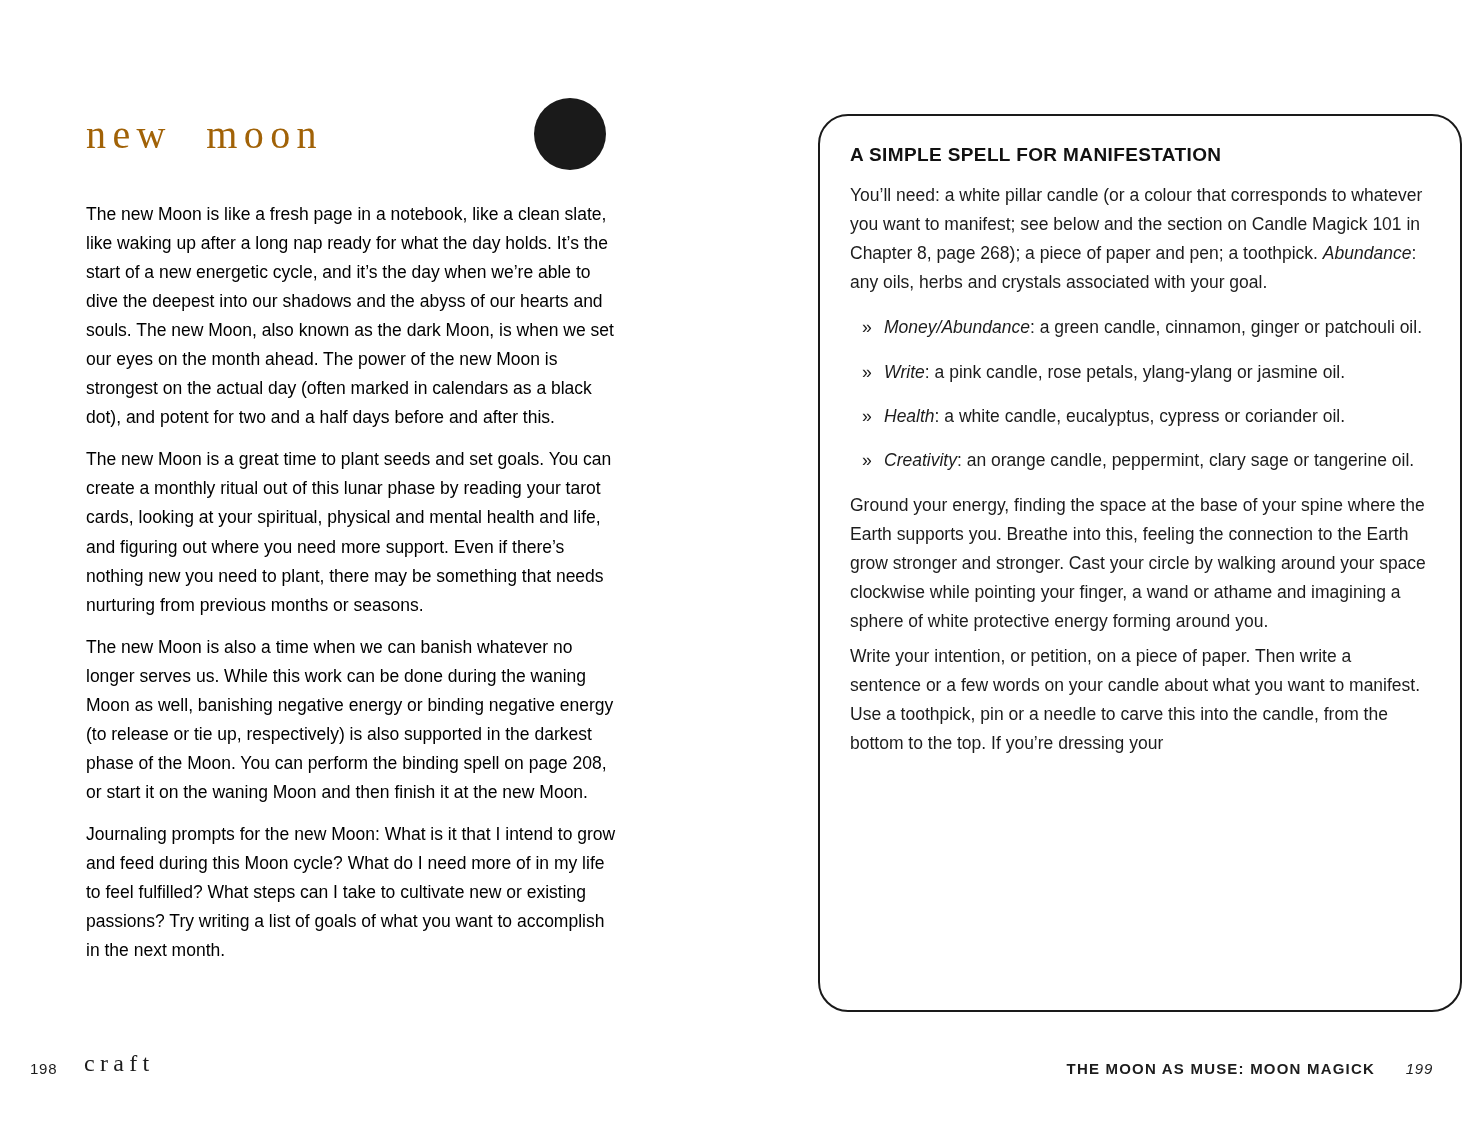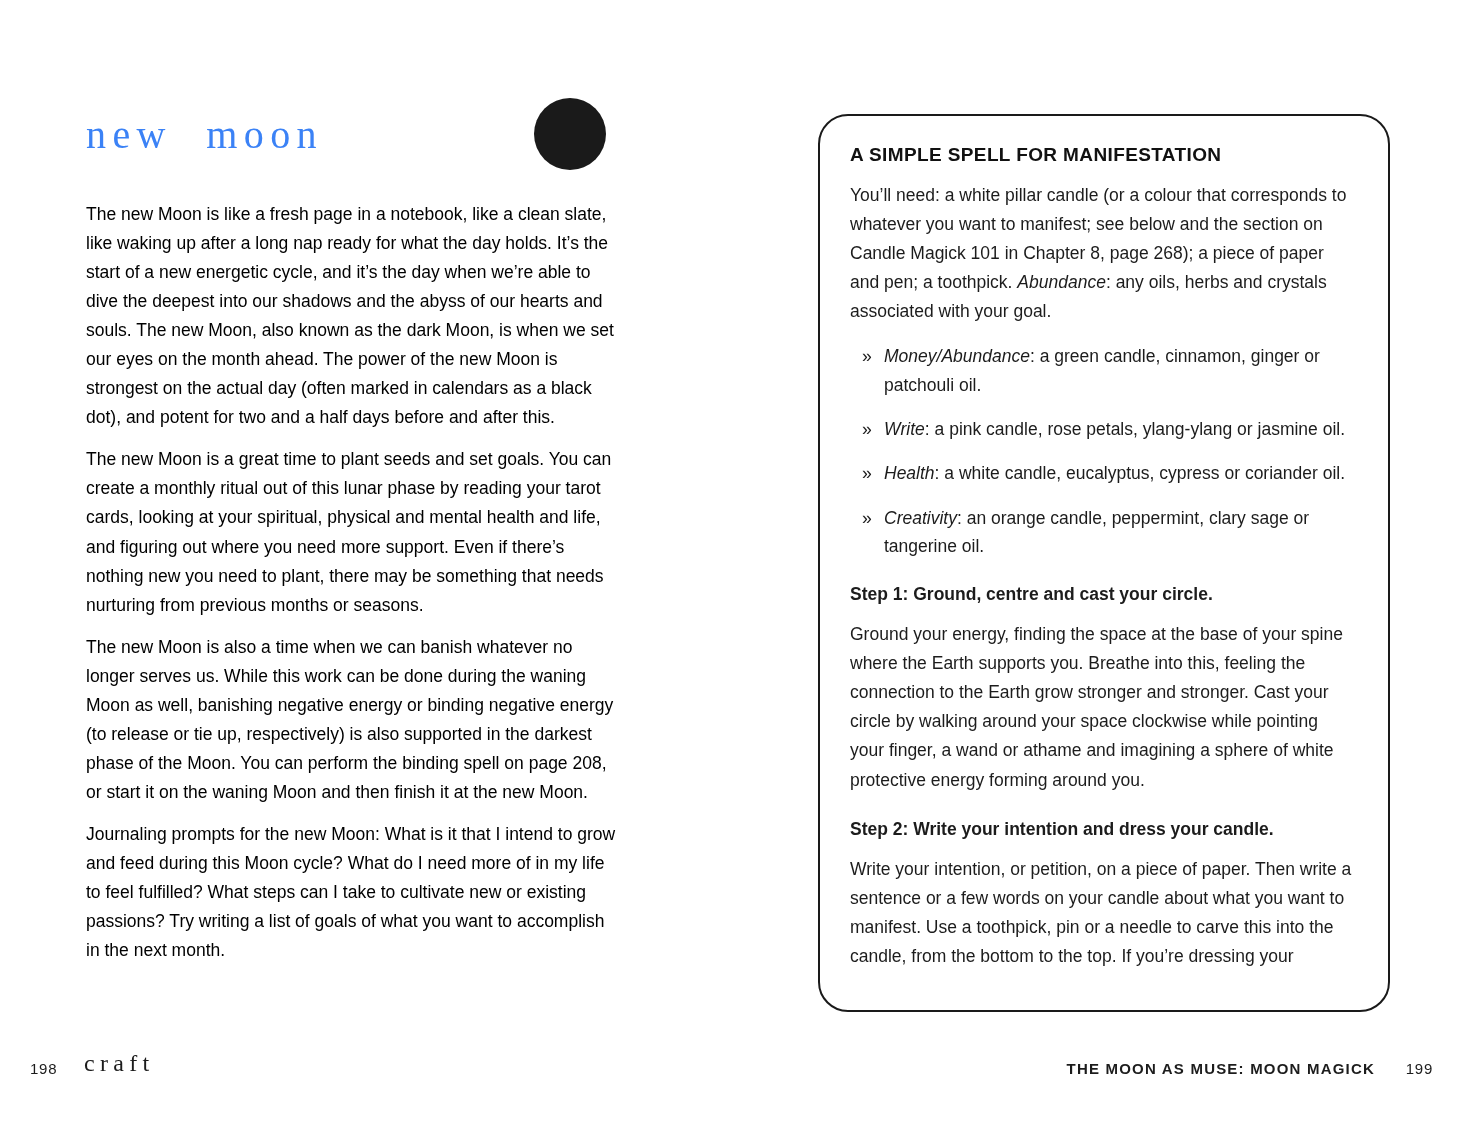--- a/index.html
+++ b/index.html
@@ -6,47 +6,47 @@
   html,body { width:1463px; height:1123px; background:#ffffff; overflow:hidden; }
   body { font-family:"Liberation Sans", sans-serif; color:#1c1c1c; position:relative; }
 
   .b { font-weight:normal; }
   .i { font-style:italic; }
 
   
   .page-left { position:absolute; left:86px; top:96px; width:534px; }
   .left-header { display:flex; justify-content:space-between; align-items:center; height:76px; margin-bottom:28px; }
   .left-title { font-family:"Liberation Serif", serif; font-weight:normal; font-size:40px;
-                letter-spacing:0.16em; word-spacing:0.45em; color:#3b82f6; }
+                letter-spacing:0.16em; word-spacing:0.45em; color:#a16207; }
   .moon-circle { width:72px; height:72px; border-radius:50%; background:#1a1a1a; flex:0 0 auto; margin-right:14px; }
 
   .body-text p { font-size:17.5px; line-height:1.66; margin-bottom:13px; color:#000000; }
 
   
-  .page-right { position:absolute; left:818px; top:114px; width:572px; }
+  .page-right { position:absolute; left:818px; top:114px; width:644px; }
   .spell-box { border:2px solid #1a1a1a; border-radius:30px; padding:28px 34px 30px 30px; min-height:898px; }
   .spell-heading { font-size:19px; font-weight:bold; letter-spacing:0.02em; text-transform:uppercase;
                    margin-bottom:15px; color:#111; }
   .spell-intro { font-size:17.5px; line-height:1.66; margin-bottom:16px; }
 
   .spell-bullets { list-style:none; margin:0 0 6px 12px; }
   .spell-bullets li { position:relative; padding-left:22px; font-size:17.5px; line-height:1.62; margin-bottom:16px; }
   .spell-bullets .marker { position:absolute; left:0; top:0; }
 
   .step { margin-top:6px; }
   .step-heading { font-size:17.5px; font-weight:bold; line-height:1.6; margin-top:20px; margin-bottom:12px; }
   .step-body { font-size:17.5px; line-height:1.66; }
 
   
   .footer-left-num  { position:absolute; left:30px;  top:1060px; font-size:15px; letter-spacing:0.05em;text-align:right; }
   .footer-book      { position:absolute; left:84px;  top:1050px; font-family:"Liberation Serif", serif;
                       font-size:24px; letter-spacing:0.22em; }
   .footer-chapter   { position:absolute; right:88px; top:1060px; font-size:15px; font-weight:bold;
                       letter-spacing:0.08em; text-transform:uppercase;margin-left:44px; }
-  .footer-right-num { position:absolute; right:30px; top:1060px; font-size:15px; letter-spacing:0.05em; }
+  .footer-right-num { position:absolute; right:30px; top:1060px; font-size:15px; letter-spacing:0.05em;font-style:italic; }
 </style>
 </head>
 <body>
 
 <section class="page-left">
   <header class="left-header">
     <h1 class="left-title">new moon</h1>
     <div class="moon-circle"></div>
   </header>
   <div class="body-text" id="left-paragraphs">
@@ -62,25 +62,23 @@
     <h2 class="spell-heading">A SIMPLE SPELL FOR MANIFESTATION</h2>
     <p class="spell-intro" id="spell-intro"><span class="b">You’ll need:</span><span> a white pillar candle (or a colour that corresponds to whatever you want to manifest; see below and the section on Candle Magick 101 in Chapter 8, page 268); a piece of paper and pen; a toothpick. </span><span class="i">Abundance</span><span>: any oils, herbs and crystals associated with your goal.</span></p>
     <ul class="spell-bullets" id="spell-bullets">
         <li><span class="marker">»</span><span class="i">Money/Abundance</span><span>: a green candle, cinnamon, ginger or patchouli oil.</span></li>
         <li><span class="marker">»</span><span class="i">Write</span><span>: a pink candle, rose petals, ylang-ylang or jasmine oil.</span></li>
         <li><span class="marker">»</span><span class="i">Health</span><span>: a white candle, eucalyptus, cypress or coriander oil.</span></li>
         <li><span class="marker">»</span><span class="i">Creativity</span><span>: an orange candle, peppermint, clary sage or tangerine oil.</span></li>
       </ul>
     <div id="spell-steps">
         <div class="step">
-          <p class="step-heading">Step 1: Ground, centre and cast your circle.</p>
           <p class="step-body"><span>Ground your energy, finding the space at the base of your spine where the Earth supports you. Breathe into this, feeling the connection to the Earth grow stronger and stronger. Cast your circle by walking around your space clockwise while pointing your finger, a wand or athame and imagining a sphere of white protective energy forming around you.</span></p>
         </div>
         <div class="step">
-          <p class="step-heading">Step 2: Write your intention and dress your candle.</p>
           <p class="step-body"><span>Write your intention, or petition, on a piece of paper. Then write a sentence or a few words on your candle about what you want to manifest. Use a toothpick, pin or a needle to carve this into the candle, from the bottom to the top. If you’re dressing your</span></p>
         </div>
       </div>
   </div>
 </section>
 
 <div class="footer-left-num">198</div>
 <div class="footer-book">craft</div>
 <div class="footer-chapter">THE MOON AS MUSE: MOON MAGICK</div>
 <div class="footer-right-num">199</div>

